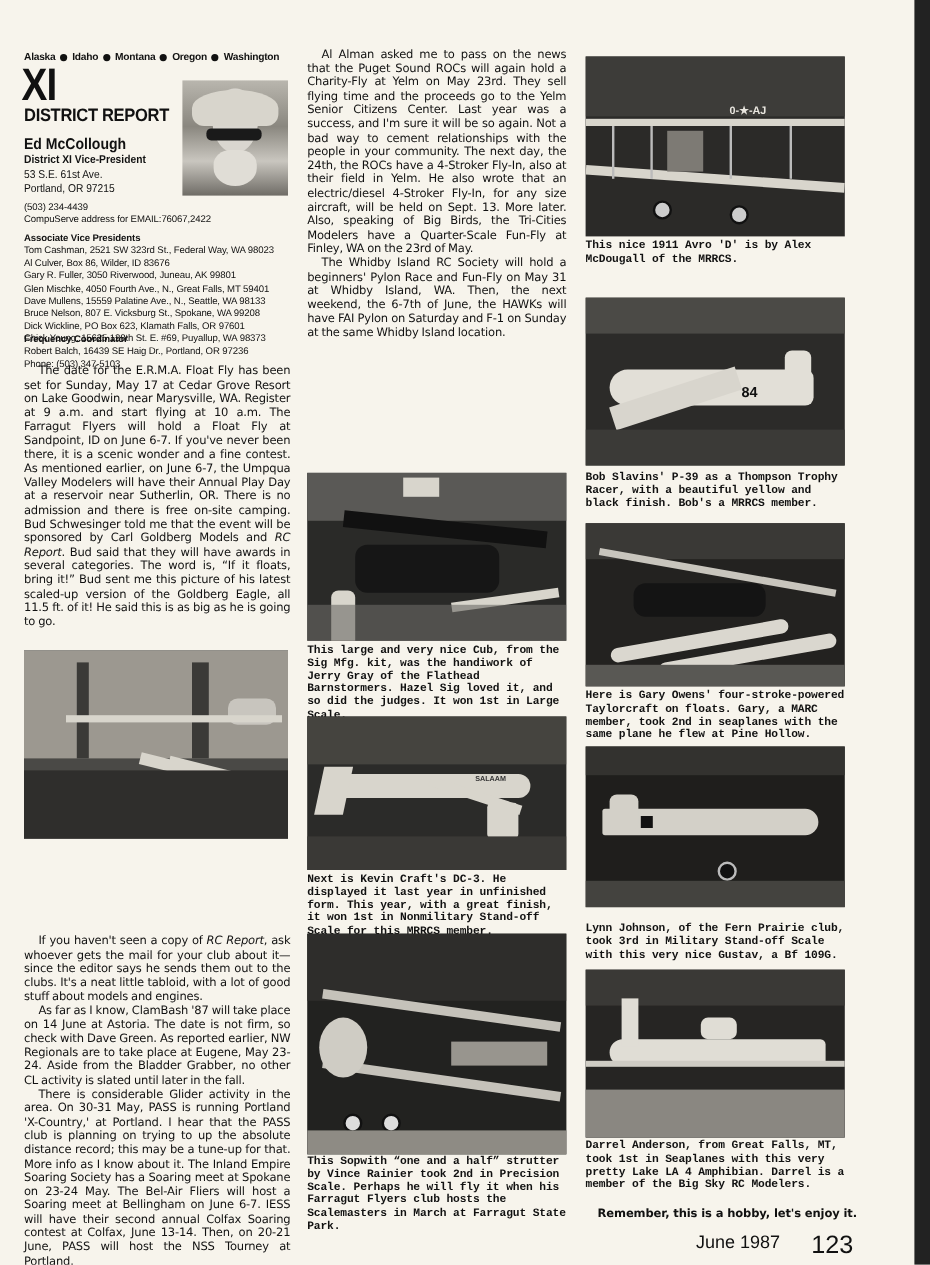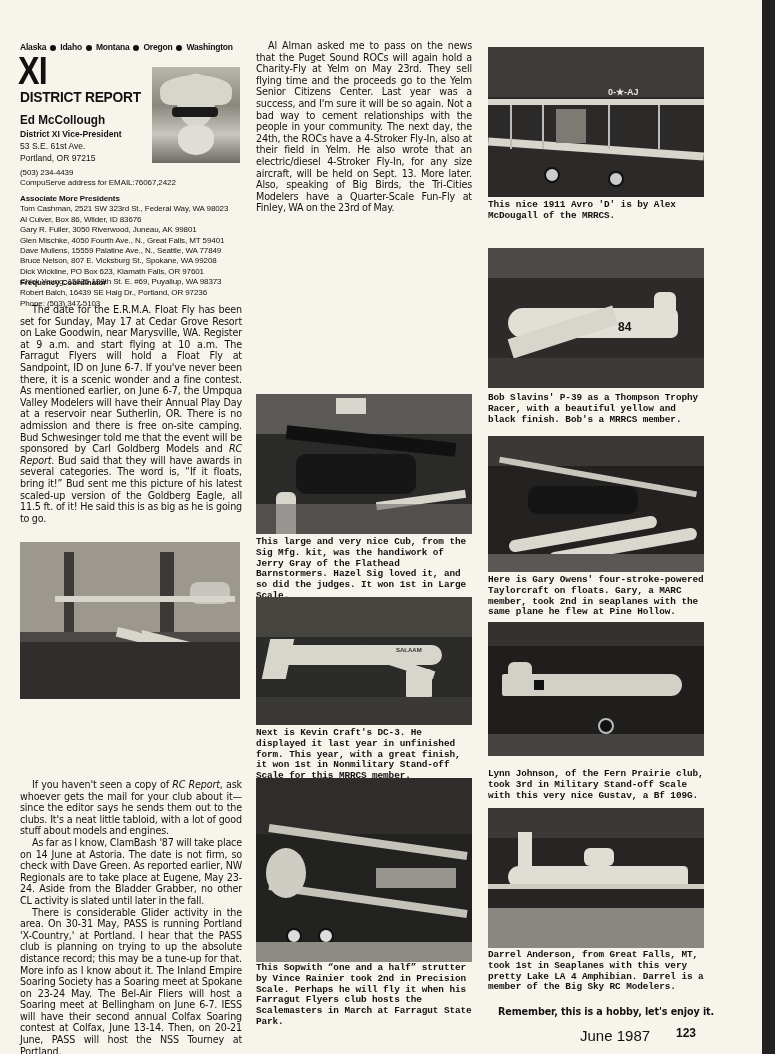--- a/index.html
+++ b/index.html
@@ -52,21 +52,21 @@
     font-size: 9.4px; line-height: 10.8px; letter-spacing: -0.1px;
   }
 
   .photo { position: absolute; background: #3a3a3a; overflow: hidden; }
   .photo .a { position: absolute; background: #d8d5cc; }
   .photo .d { position: absolute; background: #151515; }
   .photo .m { position: absolute; background: #8b8882; }
 
   .footer-note { position: absolute; left: 498px; top: 1006px; font-family: "DejaVu Sans", sans-serif; font-weight: bold; font-size: 9.6px; white-space: nowrap; letter-spacing: -0.1px; }
   .footer-date { position: absolute; left: 580px; top: 1027px; font-size: 15px; white-space: nowrap; }
-  .footer-page { position: absolute; left: 676px; top: 1026px; font-size: 12px; font-weight: bold; white-space: nowrap; }
+  .footer-page { position: absolute; left: 676px; top: 1026px; font-size: 21px; font-weight: normal; white-space: nowrap; }
 </style>
 </head>
 <body>
 
 <div class="edge-strip"></div>
 
 <div class="states">
   <span>Alaska</span><span class="dot"></span><span>Idaho</span><span class="dot"></span><span>Montana</span><span class="dot"></span><span>Oregon</span><span class="dot"></span><span>Washington</span>
 </div>
 <div class="xi">XI</div>
@@ -81,26 +81,26 @@
   <div class="glasses"></div>
   <div class="beard"></div>
 </div>
 
 <div class="contact small">
   <div>(503) 234-4439</div>
   <div>CompuServe address for EMAIL:76067,2422</div>
 </div>
 
 <div class="avp small">
-  <div class="b">Associate More Presidents</div>
+  <div class="b">Associate Vice Presidents</div>
   <div>Tom Cashman, 2521 SW 323rd St., Federal Way, WA 98023</div>
   <div>Al Culver, Box 86, Wilder, ID 83676</div>
   <div>Gary R. Fuller, 3050 Riverwood, Juneau, AK 99801</div>
   <div>Glen Mischke, 4050 Fourth Ave., N., Great Falls, MT 59401</div>
-  <div>Dave Mullens, 15559 Palatine Ave., N., Seattle, WA 77849</div>
+  <div>Dave Mullens, 15559 Palatine Ave., N., Seattle, WA 98133</div>
   <div>Bruce Nelson, 807 E. Vicksburg St., Spokane, WA 99208</div>
   <div>Dick Wickline, PO Box 623, Klamath Falls, OR 97601</div>
   <div>Chick Young, 15625 128th St. E. #69, Puyallup, WA 98373</div>
 </div>
 
 <div class="freq small">
   <div class="b">Frequency Coordinator</div>
   <div>Robert Balch, 16439 SE Haig Dr., Portland, OR 97236</div>
   <div>Phone: (503) 347-5103</div>
 </div>
@@ -121,20 +121,21 @@
 </div>
 
 <div class="col col1 body" style="top:736px;margin-top:43px;">
   <p><span>If you haven't seen a copy of</span> <i>RC Report</i><span>, ask whoever gets the mail for your club about it—since the editor says he sends them out to the clubs. It's a neat little tabloid, with a lot of good stuff about models and engines.</span></p>
   <p>As far as I know, ClamBash '87 will take place on 14 June at Astoria. The date is not firm, so check with Dave Green. As reported earlier, NW Regionals are to take place at Eugene, May 23-24. Aside from the Bladder Grabber, no other CL activity is slated until later in the fall.</p>
   <p>There is considerable Glider activity in the area. On 30-31 May, PASS is running Portland 'X-Country,' at Portland. I hear that the PASS club is planning on trying to up the absolute distance record; this may be a tune-up for that. More info as I know about it. The Inland Empire Soaring Society has a Soaring meet at Spokane on 23-24 May. The Bel-Air Fliers will host a Soaring meet at Bellingham on June 6-7. IESS will have their second annual Colfax Soaring contest at Colfax, June 13-14. Then, on 20-21 June, PASS will host the NSS Tourney at Portland.</p>
 </div>
 
 <div class="col col2 body" style="top:40px;">
   <p>Al Alman asked me to pass on the news that the Puget Sound ROCs will again hold a Charity-Fly at Yelm on May 23rd. They sell flying time and the proceeds go to the Yelm Senior Citizens Center. Last year was a success, and I'm sure it will be so again. Not a bad way to cement relationships with the people in your community. The next day, the 24th, the ROCs have a 4-Stroker Fly-In, also at their field in Yelm. He also wrote that an electric/diesel 4-Stroker Fly-In, for any size aircraft, will be held on Sept. 13. More later. Also, speaking of Big Birds, the Tri-Cities Modelers have a Quarter-Scale Fun-Fly at Finley, WA on the 23rd of May.</p>
+  <p>The Whidby Island RC Society will hold a beginners' Pylon Race and Fun-Fly on May 31 at Whidby Island, WA. Then, the next weekend, the 6-7th of June, the HAWKs will have FAI Pylon on Saturday and F-1 on Sunday at the same Whidby Island location.</p>
 </div>
 
 <div class="photo" style="left:256px; top:394px; width:216px; height:140px; background:#2a2a28;">
   <div class="m" style="left:0;top:0;width:216px;height:40px;background:#5a5956;"></div>
   <div class="a" style="left:80px;top:4px;width:30px;height:16px;"></div>
   <div class="d" style="left:30px;top:40px;width:170px;height:14px;background:#111;transform:rotate(6deg);"></div>
   <div class="d" style="left:40px;top:60px;width:120px;height:40px;background:#161616;border-radius:10px;"></div>
   <div class="a" style="left:20px;top:98px;width:20px;height:42px;border-radius:6px 6px 0 0;"></div>
   <div class="a" style="left:120px;top:102px;width:90px;height:8px;transform:rotate(-8deg);"></div>
   <div class="m" style="left:0;top:110px;width:216px;height:30px;background:#6c6a66;opacity:.6;"></div>

